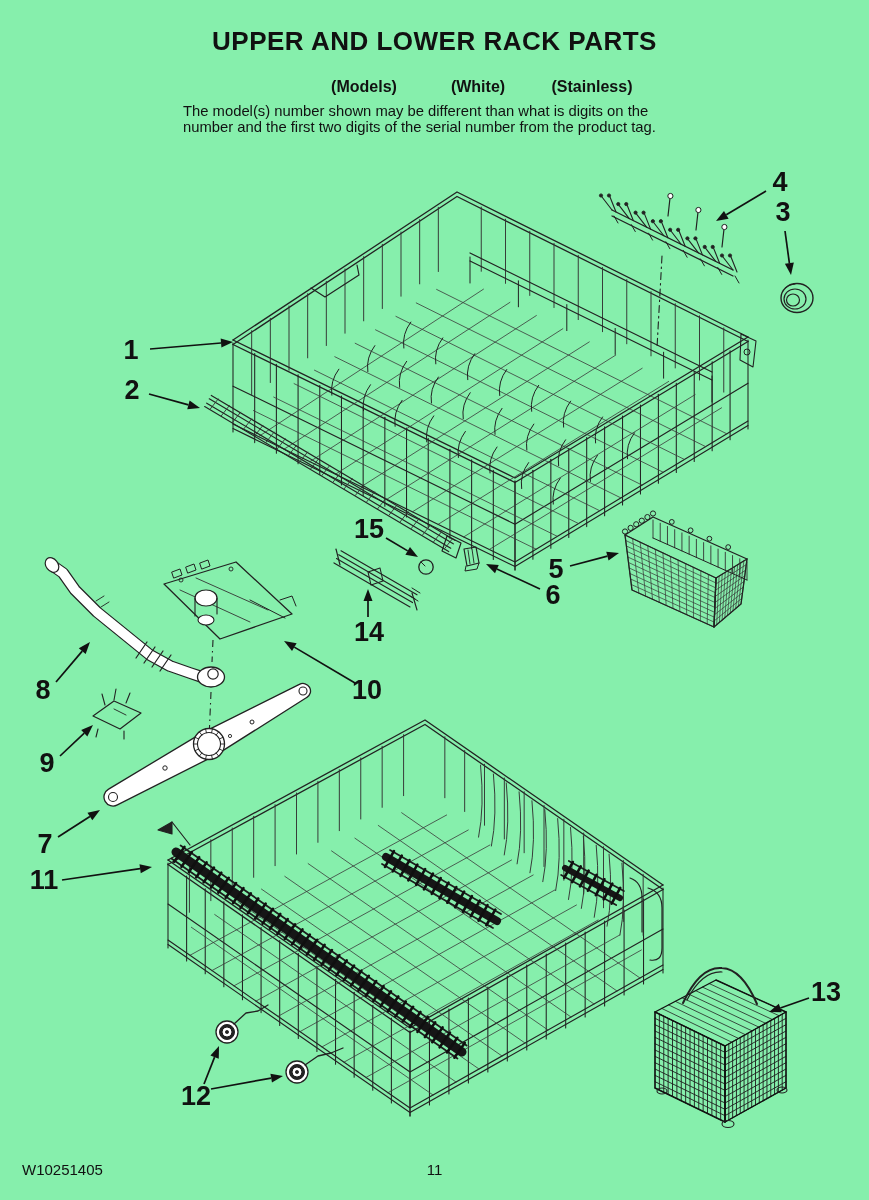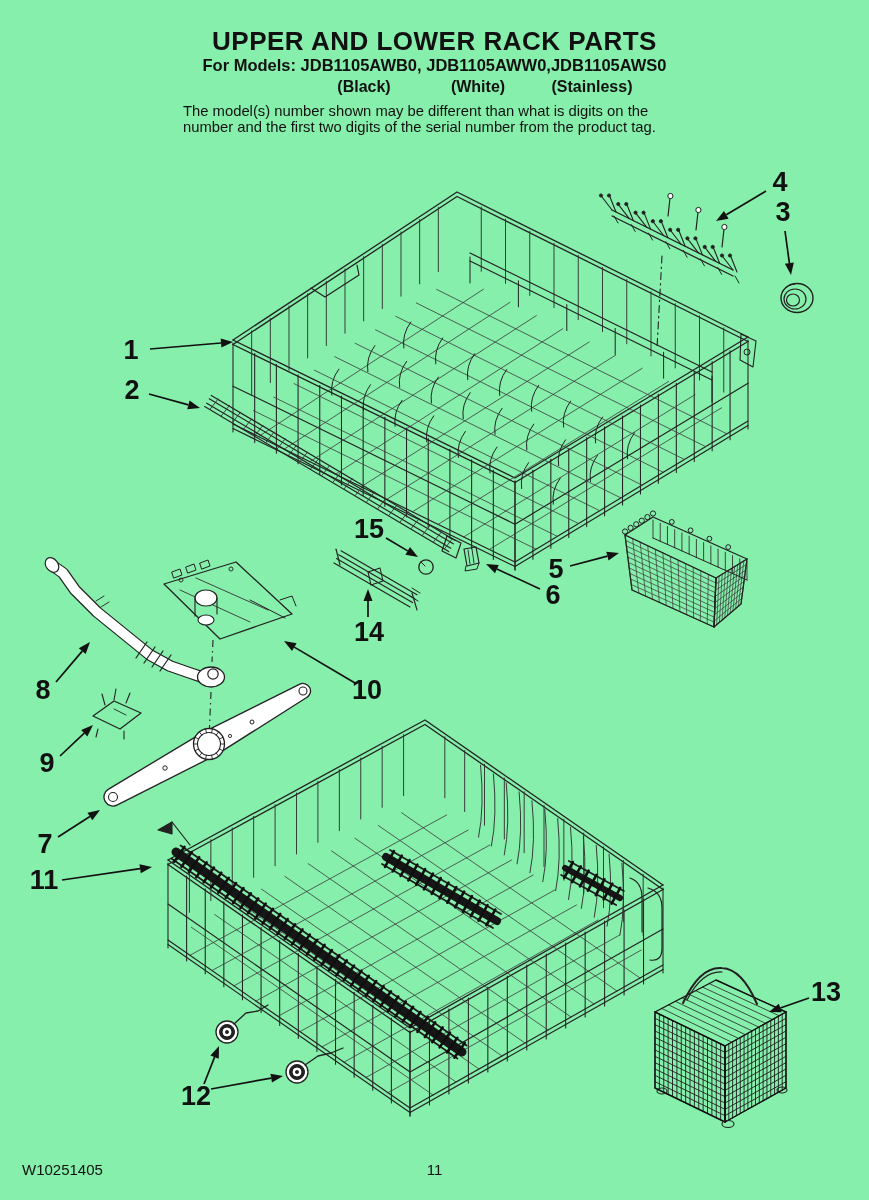--- a/index.html
+++ b/index.html
@@ -14,22 +14,21 @@
   .foot{position:absolute;font-size:15px;}
   #doc-number{left:22px;top:1161px;}
   #page-number{left:0;top:1161px;width:869px;text-align:center;}
   svg text.callout{font-family:"Liberation Sans", sans-serif;font-size:27px;font-weight:bold;fill:#111;}
 </style>
 </head>
 <body>
 
 <div id="page">
   <div id="title" class="hdr">UPPER AND LOWER RACK PARTS</div>
-  <div id="models" class="hdr">For Models: JDB1105AWB0, JDB1105AWW0,JDB1105AWS0</div>
-  <span class="finish" style="left:364px">(Black)</span>
+  <span class="finish" style="left:364px">(Models)</span>
   <span class="finish" style="left:478px">(White)</span>
   <span class="finish" style="left:592px">(Stainless)</span>
   <div id="disclaimer">
     <div>The model(s) number shown may be different than what is digits on the</div>
     <div>number and the first two digits of the serial number from the product tag.</div>
   </div>
 
   <svg id="diagram-svg" width="869" height="1200" viewBox="0 0 869 1200">
       <g>
         <path d="M233,340L457,192L748,337" fill="none" stroke="#222" stroke-width="1.3" stroke-linejoin="round" stroke-linecap="round"></path>

